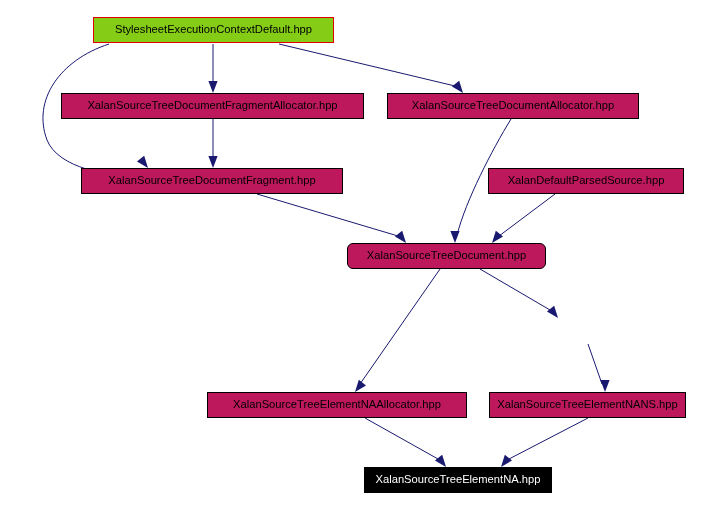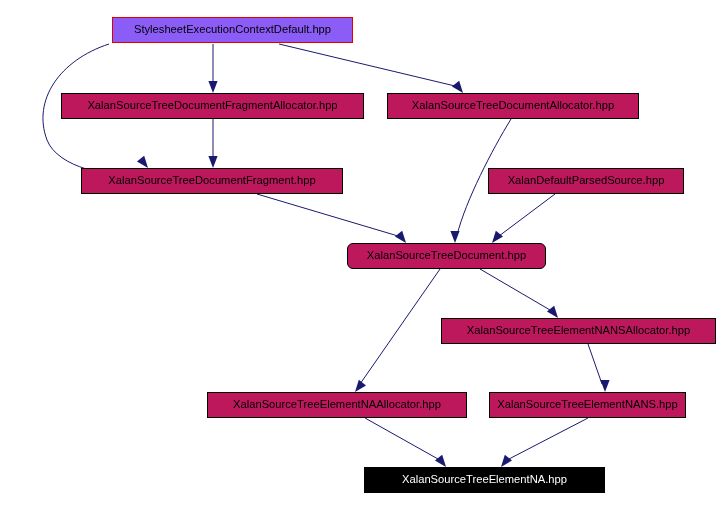--- a/index.html
+++ b/index.html
@@ -40,23 +40,22 @@
     letter-spacing: 0px;
   }
   .graph-node.node-current {
     background: #000000;
     border-color: #000000;
   }
   .graph-node.node-current .node-label {
     color: #ffffff;
   }
   .graph-node.node-root {
-    background: #8b5cf6;
+    background: #84cc16;
     border: 1px solid #e00000;
-    margin-left: 19px;
   }
   .graph-node.node-root .node-label {
     color: #000000;
   }
 </style>
 </head>
 <body>
 
 <div id="graph-canvas">
   <svg id="edge-layer" viewBox="0 0 724 510" width="724" height="510" xmlns="http://www.w3.org/2000/svg">
@@ -96,25 +95,22 @@
     </div>
     <div class="graph-node" style="left: 81px; top: 168px; width: 262px; height: 26px;">
       <span class="node-label">XalanSourceTreeDocumentFragment.hpp</span>
     </div>
     <div class="graph-node" style="left: 488px; top: 168px; width: 196px; height: 26px;">
       <span class="node-label">XalanDefaultParsedSource.hpp</span>
     </div>
     <div class="graph-node" style="left: 347px; top: 243px; width: 199px; height: 26px; border-radius: 6px;">
       <span class="node-label">XalanSourceTreeDocument.hpp</span>
     </div>
-    <div class="graph-node" style="left: 441px; top: 318px; width: 275px; height: 26px;">
-      <span class="node-label">XalanSourceTreeElementNANSAllocator.hpp</span>
-    </div>
     <div class="graph-node" style="left: 207px; top: 392px; width: 260px; height: 26px;">
       <span class="node-label">XalanSourceTreeElementNAAllocator.hpp</span>
     </div>
     <div class="graph-node" style="left: 489px; top: 392px; width: 197px; height: 26px;">
       <span class="node-label">XalanSourceTreeElementNANS.hpp</span>
     </div>
-    <div class="graph-node node-current" style="left: 364px; top: 467px; width: 241px; height: 26px;">
+    <div class="graph-node node-current" style="left: 364px; top: 467px; width: 188px; height: 26px;">
       <span class="node-label">XalanSourceTreeElementNA.hpp</span>
     </div>
   </div>
 
 </body></html>

